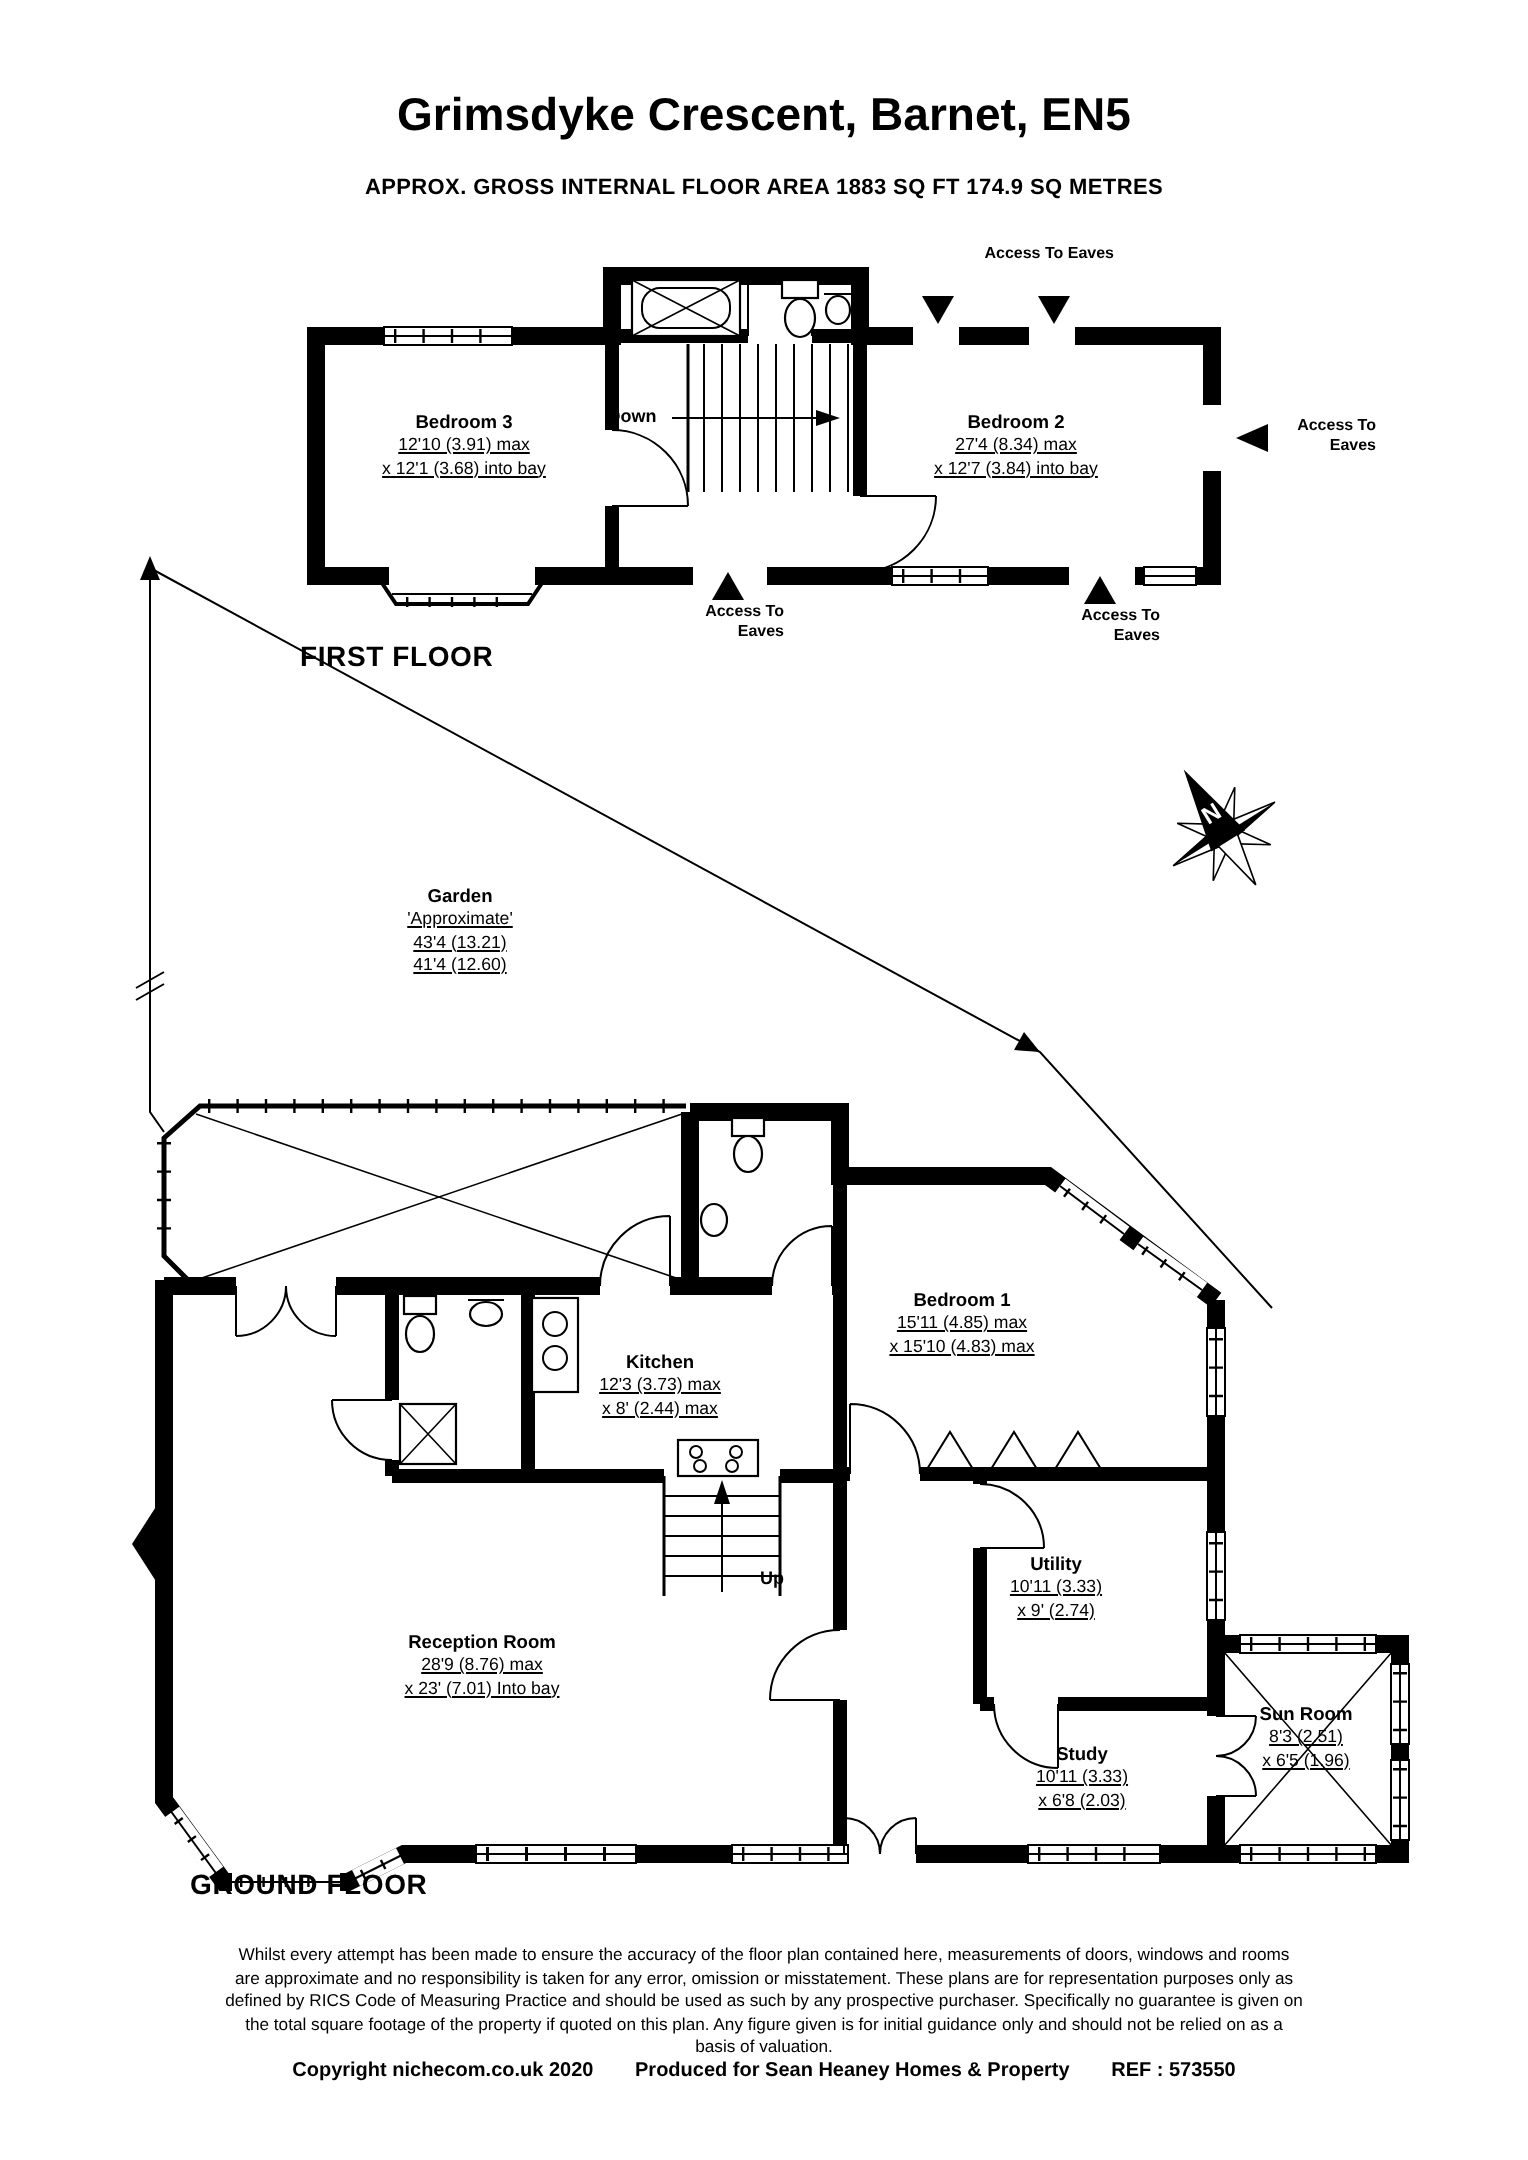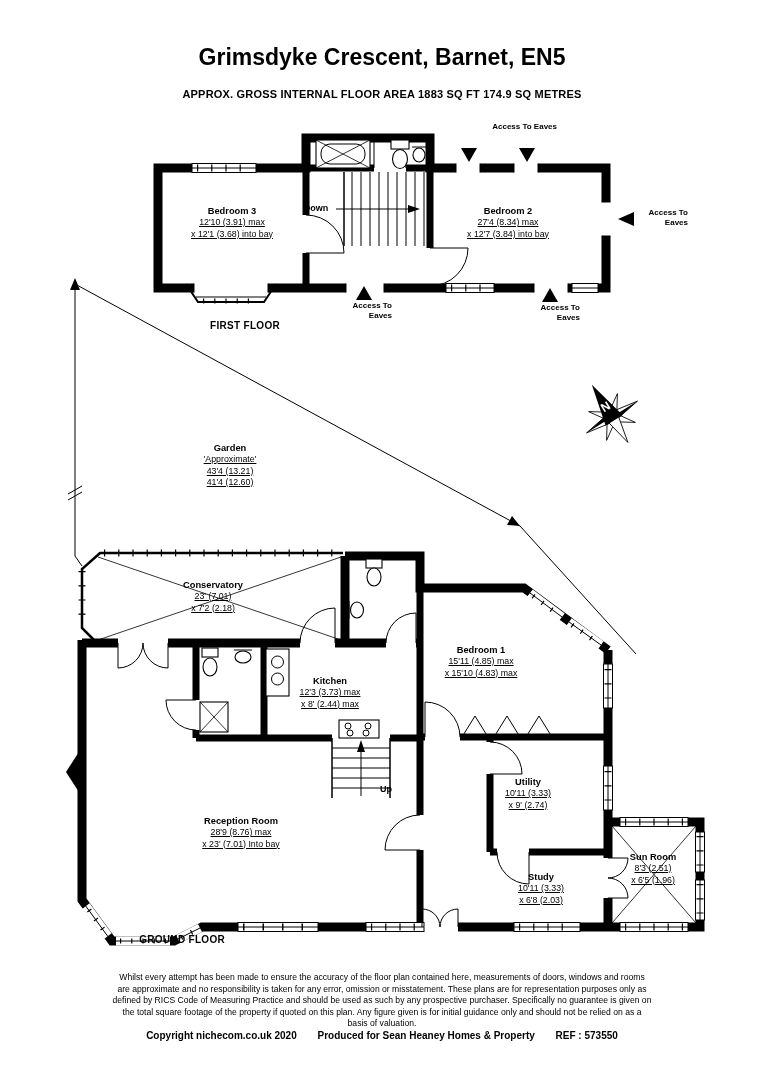--- a/index.html
+++ b/index.html
@@ -29,21 +29,21 @@
   .fix { stroke:#000; stroke-width:1.1; fill:#fff; }
 
   
   .abs { position:absolute; }
   .title { width:100%; top:44px; text-align:center; font-size:23px; font-weight:bold; }
   .subtitle { width:100%; top:88px; text-align:center; font-size:11px; font-weight:bold; letter-spacing:.2px; }
   .lbl { position:absolute; text-align:center; font-size:8.8px; line-height:1.3; }
   .lbl .nm { display:block; font-weight:bold; font-size:9.3px; }
   .lbl .dim { display:block;text-decoration:underline; }
   .eaves { position:absolute; text-align:right; font-size:8px; font-weight:bold; line-height:1.25; }
-  .floor { position:absolute; font-size:10px; font-weight:bold; letter-spacing:.3px; text-align:right; }
+  .floor { position:absolute; font-size:14px; font-weight:bold; letter-spacing:.3px; text-align:left; }
   .small-bold { position:absolute; font-size:9px; font-weight:bold; text-align:center; }
   .disclaimer { position:absolute; left:112px; top:972px; width:540px; text-align:center; font-size:8.6px; line-height:1.35; }
   .copyright { position:absolute; top:1030px; width:100%; text-align:center; font-size:10px; font-weight:bold; }
   .copyright span { margin:0 9px; }
 </style>
 </head>
 <body>
 
 <div class="page">
 
@@ -303,25 +303,20 @@
   <div class="eaves" style="left:526px;top:303px;width:54px;">Access To Eaves</div>
   <div class="floor" style="left:150px;top:320px;width:130px;">FIRST FLOOR</div>
 
   <div class="lbl" style="left:170px;top:442px;width:120px;">
     <span class="nm">Garden</span>
     <span class="dim">'Approximate'</span>
     <span class="dim">43'4 (13.21)</span>
     <span class="dim">41'4 (12.60)</span>
   </div>
 
-  <div class="lbl" style="left:143px;top:579px;width:140px;">
-    <span class="nm">Conservatory</span>
-    <span class="dim">23' (7.01)</span>
-    <span class="dim">x 7'2 (2.18)</span>
-  </div>
   <div class="lbl" style="left:406px;top:644px;width:150px;">
     <span class="nm">Bedroom 1</span>
     <span class="dim">15'11 (4.85) max</span>
     <span class="dim">x 15'10 (4.83) max</span>
   </div>
   <div class="lbl" style="left:270px;top:675px;width:120px;">
     <span class="nm">Kitchen</span>
     <span class="dim">12'3 (3.73) max</span>
     <span class="dim">x 8' (2.44) max</span>
   </div>

